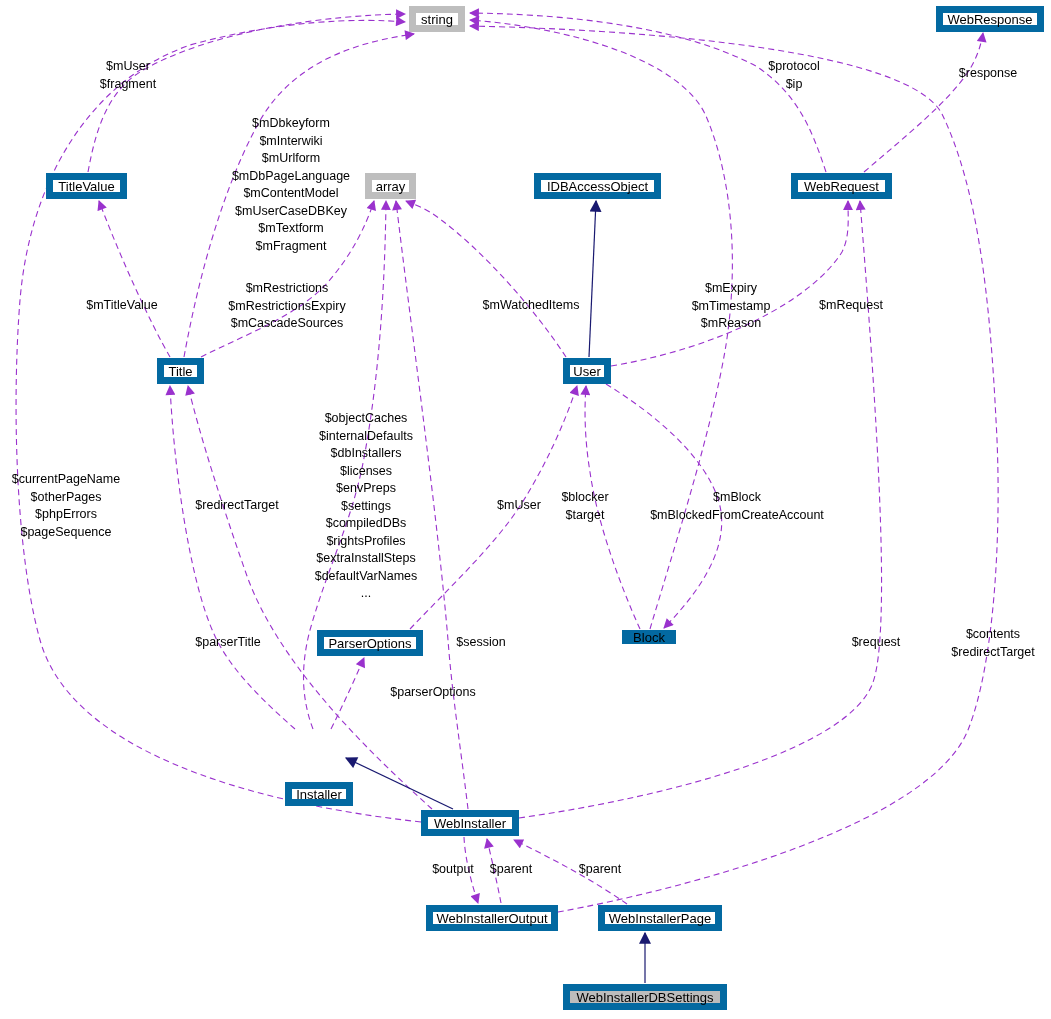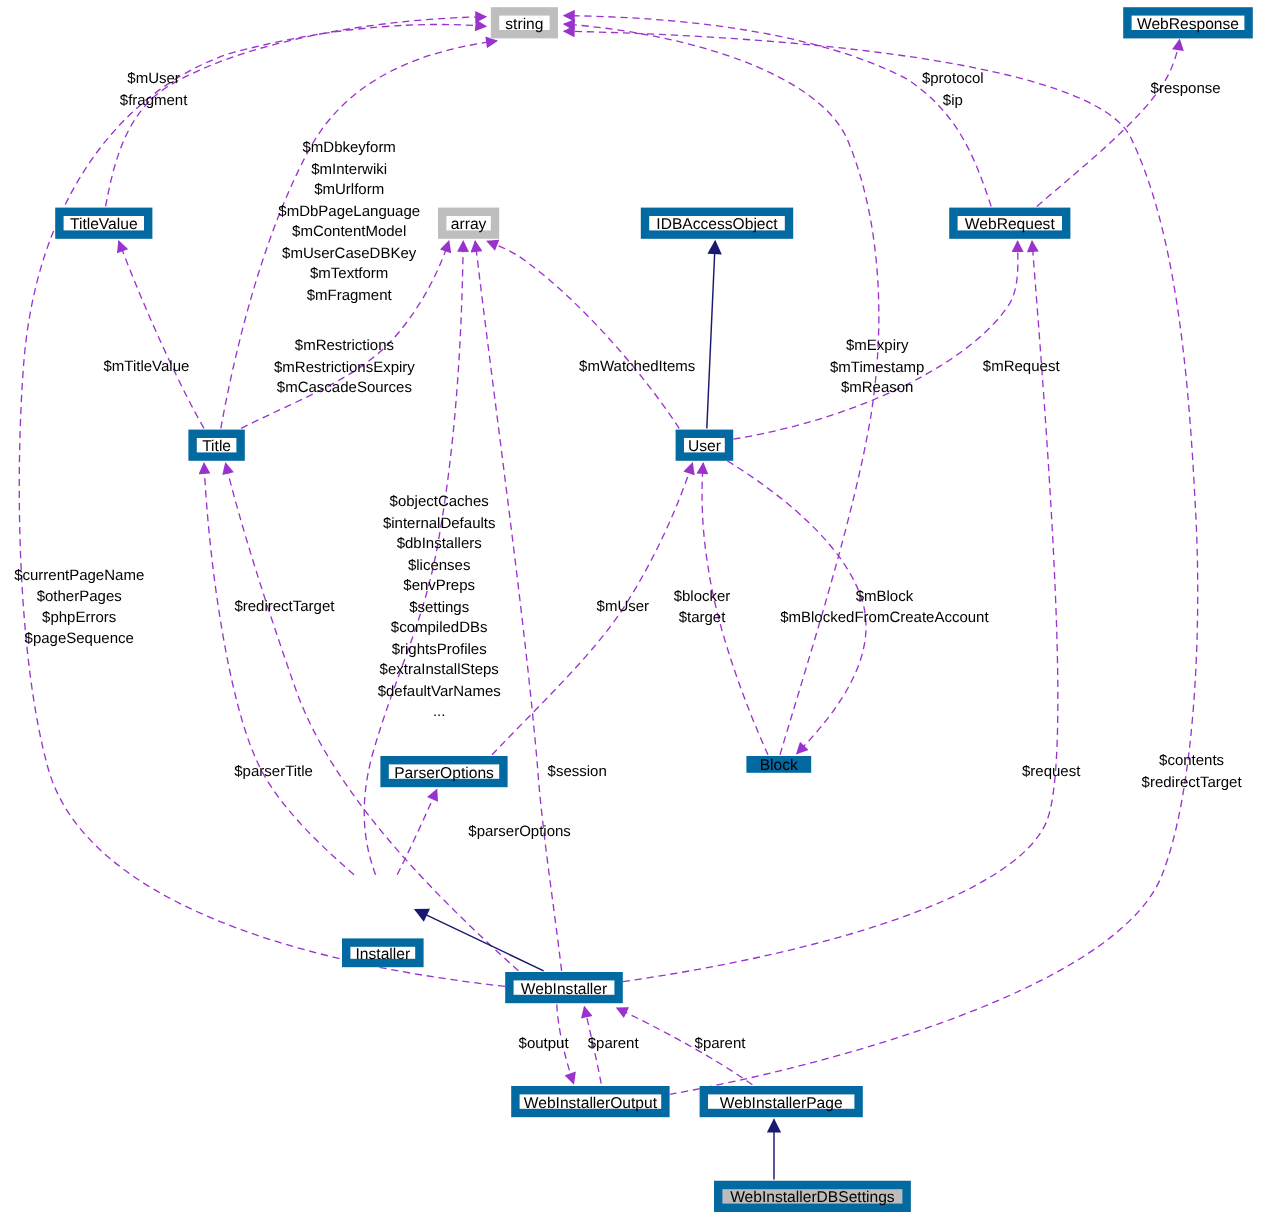--- a/index.html
+++ b/index.html
@@ -78,22 +78,22 @@
       <div class="node external" style="left: 365px; top: 173px; width: 51px; height: 26px;">array</div>
       <div class="node" style="left: 534px; top: 173px; width: 127px; height: 26px;">IDBAccessObject</div>
       <div class="node" style="left: 791px; top: 173px; width: 101px; height: 26px;">WebRequest</div>
       <div class="node" style="left: 157px; top: 358px; width: 47px; height: 26px;">Title</div>
       <div class="node" style="left: 563px; top: 358px; width: 48px; height: 26px;">User</div>
       <div class="node" style="left: 317px; top: 630px; width: 106px; height: 26px;">ParserOptions</div>
       <div class="node" style="left: 622px; top: 630px; width: 54px; height: 14px;">Block</div>
       <div class="node" style="left: 285px; top: 738px; width: 68px; height: 24px; margin-top: 44px;">Installer</div>
       <div class="node" style="left: 421px; top: 810px; width: 98px; height: 26px;">WebInstaller</div>
       <div class="node" style="left: 426px; top: 905px; width: 132px; height: 26px;">WebInstallerOutput</div>
-      <div class="node" style="left: 583px; top: 905px; width: 136px; height: 26px;">WebInstallerPage</div>
-      <div class="node highlight" style="left: 563px; top: 984px; width: 164px; height: 26px; margin-left: 32px;">WebInstallerDBSettings</div>
+      <div class="node" style="left: 598px; top: 905px; width: 124px; height: 26px;">WebInstallerPage</div>
+      <div class="node highlight" style="left: 563px; top: 984px; width: 164px; height: 26px;">WebInstallerDBSettings</div>
     </div>
   <div>
       <div class="edge-label" style="left: 128px; top: 75px;">$mUser
 $fragment</div>
       <div class="edge-label" style="left: 794px; top: 75px; text-align: center;">$protocol
 $ip</div>
       <div class="edge-label" style="left: 988px; top: 74px;">$response</div>
       <div class="edge-label" style="left: 291px; top: 185px;">$mDbkeyform
 $mInterwiki
 $mUrlform

